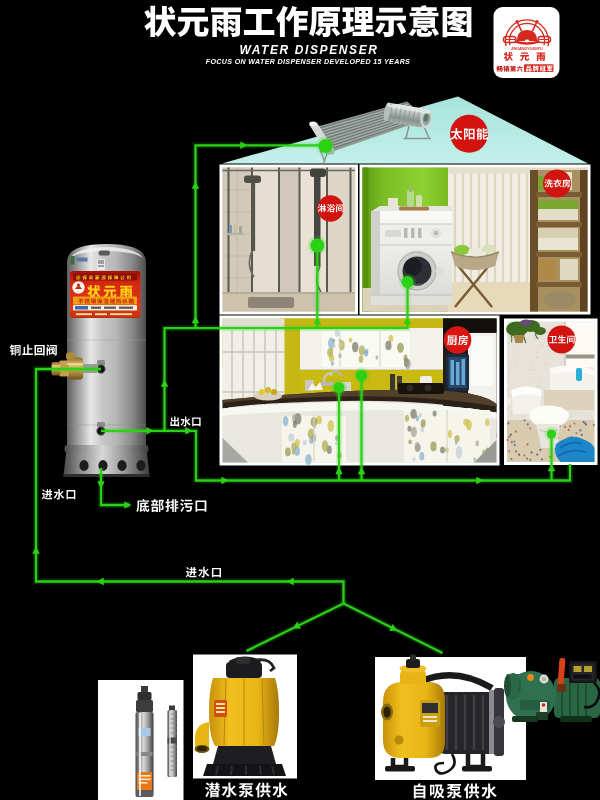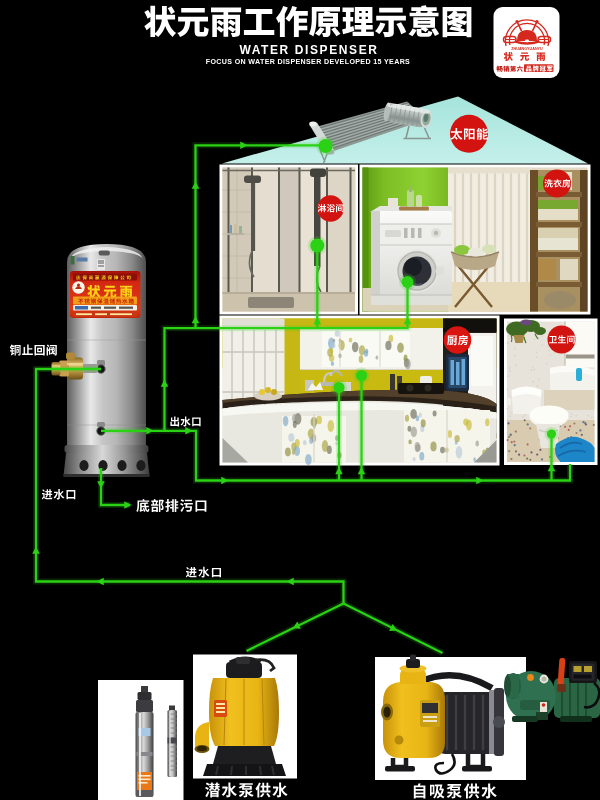--- a/index.html
+++ b/index.html
@@ -1,14 +1,14 @@
 <!DOCTYPE html>
 <html><head><meta charset="utf-8"><style>
 html,body{margin:0;padding:0;background:#000;}
-#page{width:600px;height:800px;position:relative;overflow:hidden;background:#000;}
+#page{width:600px;height:800px;position:relative;overflow:hidden;background:#000;font-style:italic;}
 svg{display:block}
 .lat{font-family:"Liberation Sans",sans-serif;}
 </style></head><body>
 <div id="page">
 <svg width="600" height="800" viewBox="0 0 600 800">
 <defs>
 <linearGradient id="steel" x1="0" y1="0" x2="1" y2="0">
  <stop offset="0" stop-color="#5d5d5d"></stop>
           <stop offset="0.13" stop-color="#9a9a9a"></stop>
  <stop offset="0.3" stop-color="#e8e8e8"></stop>

